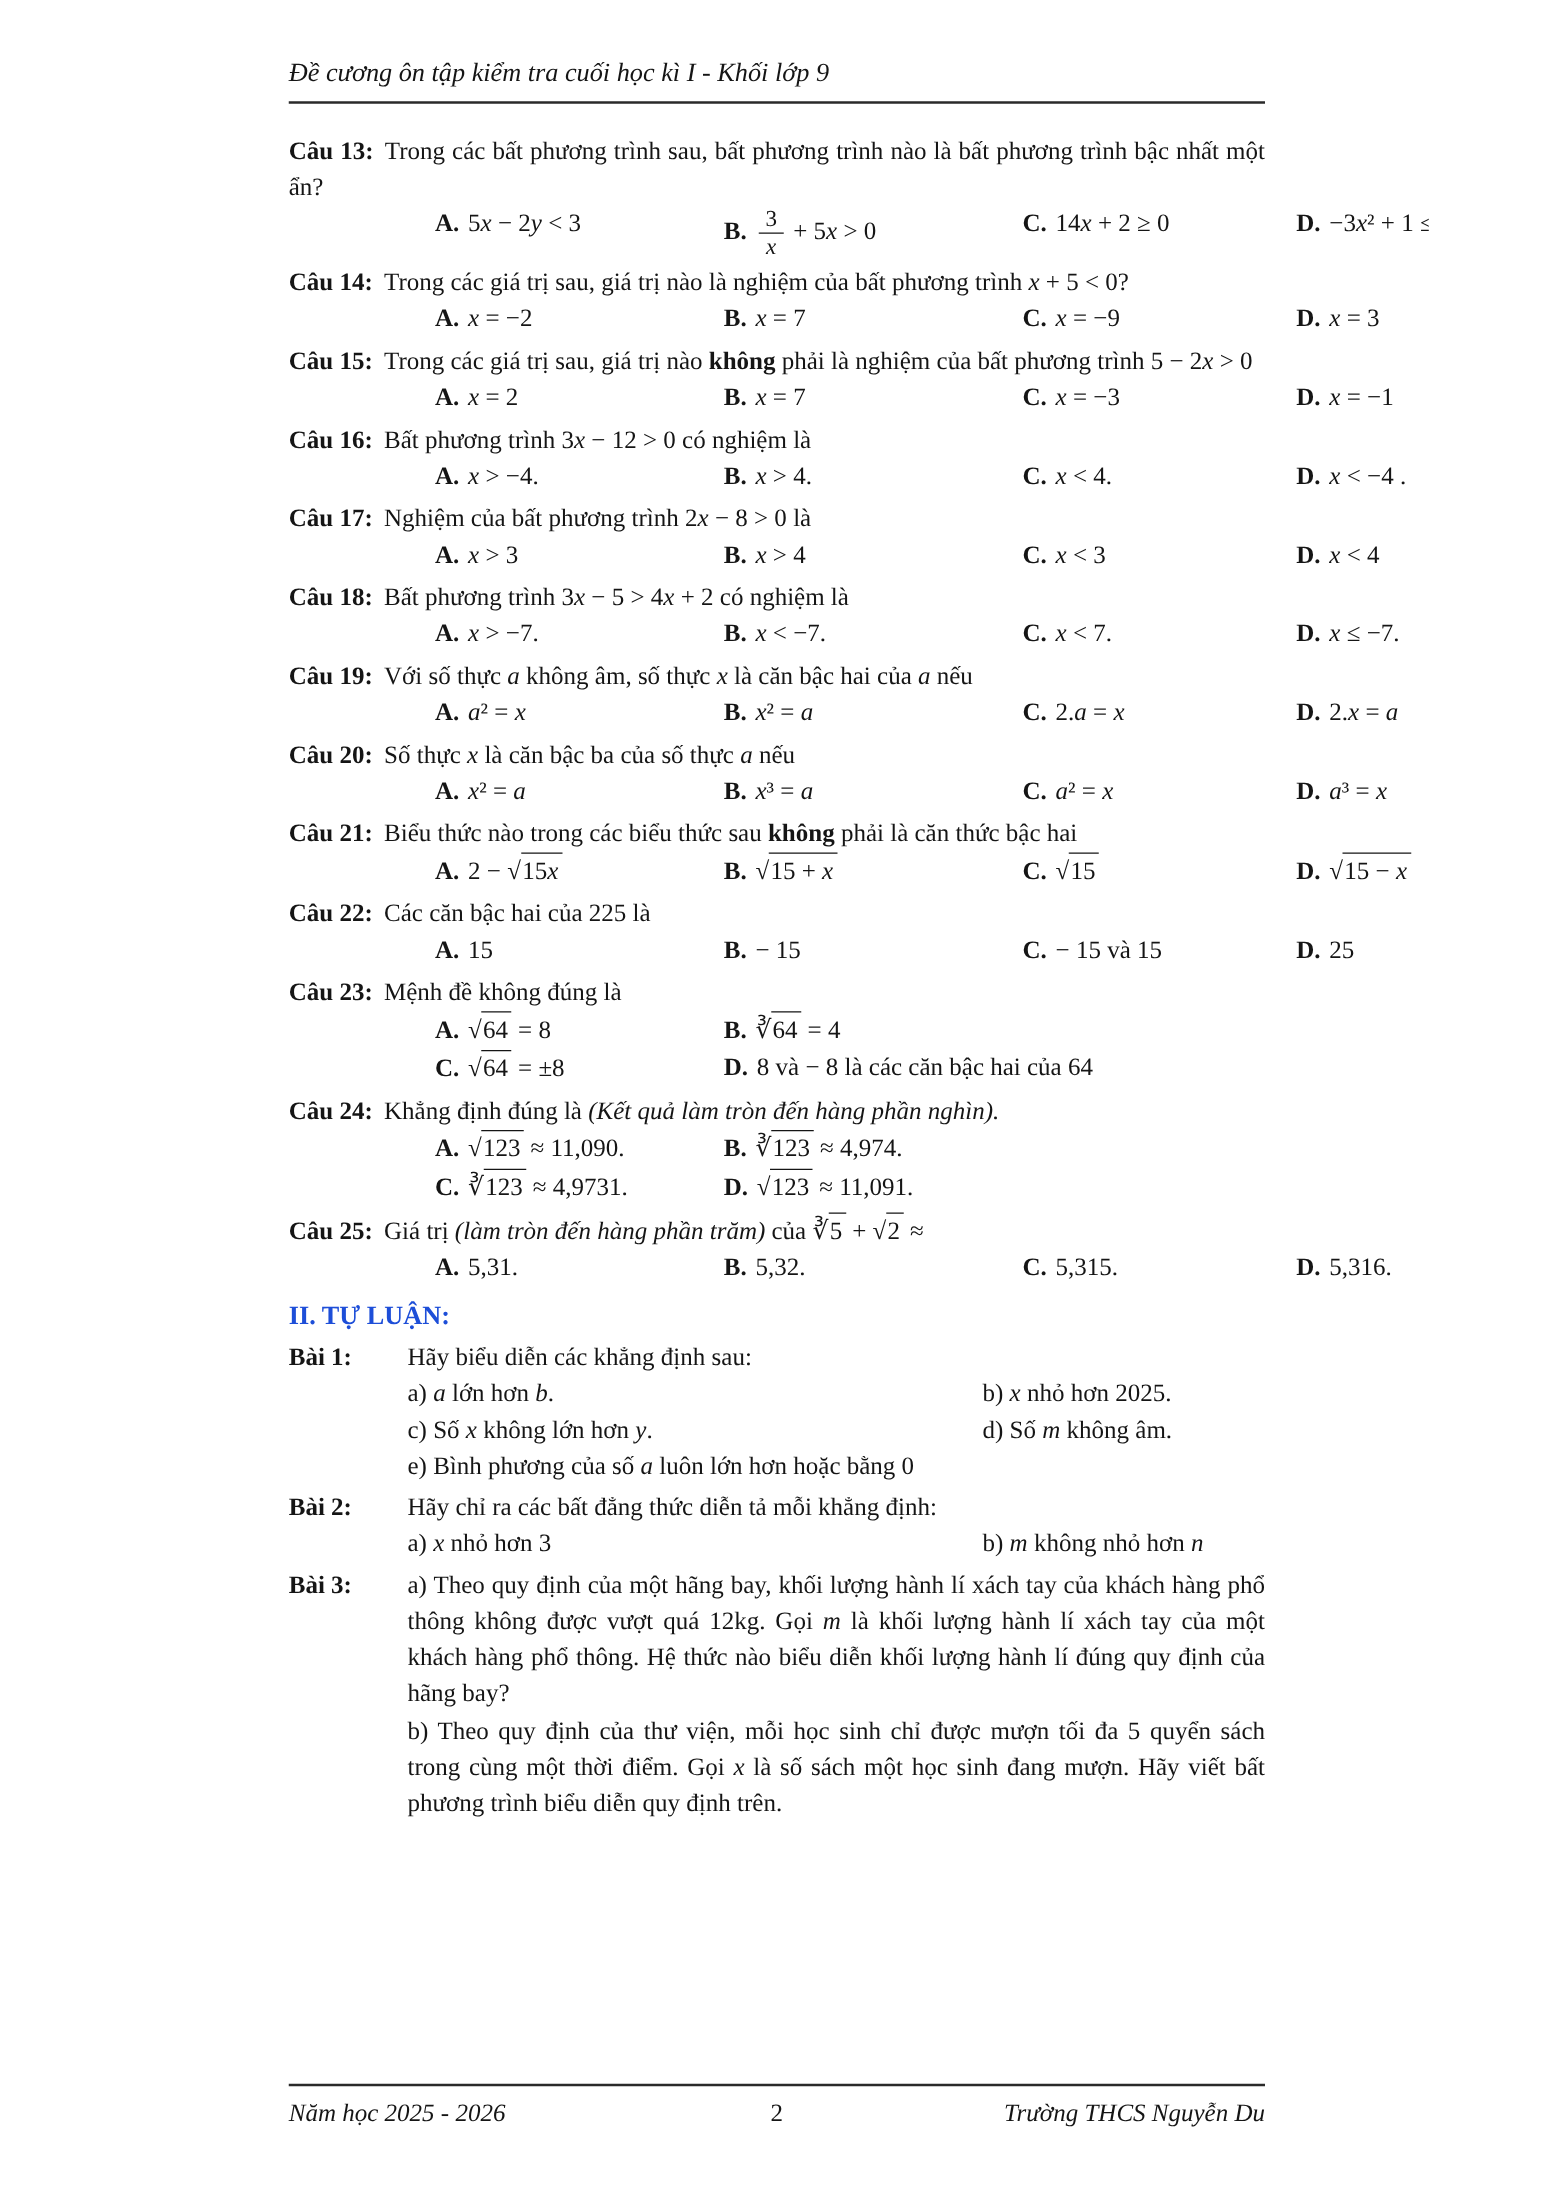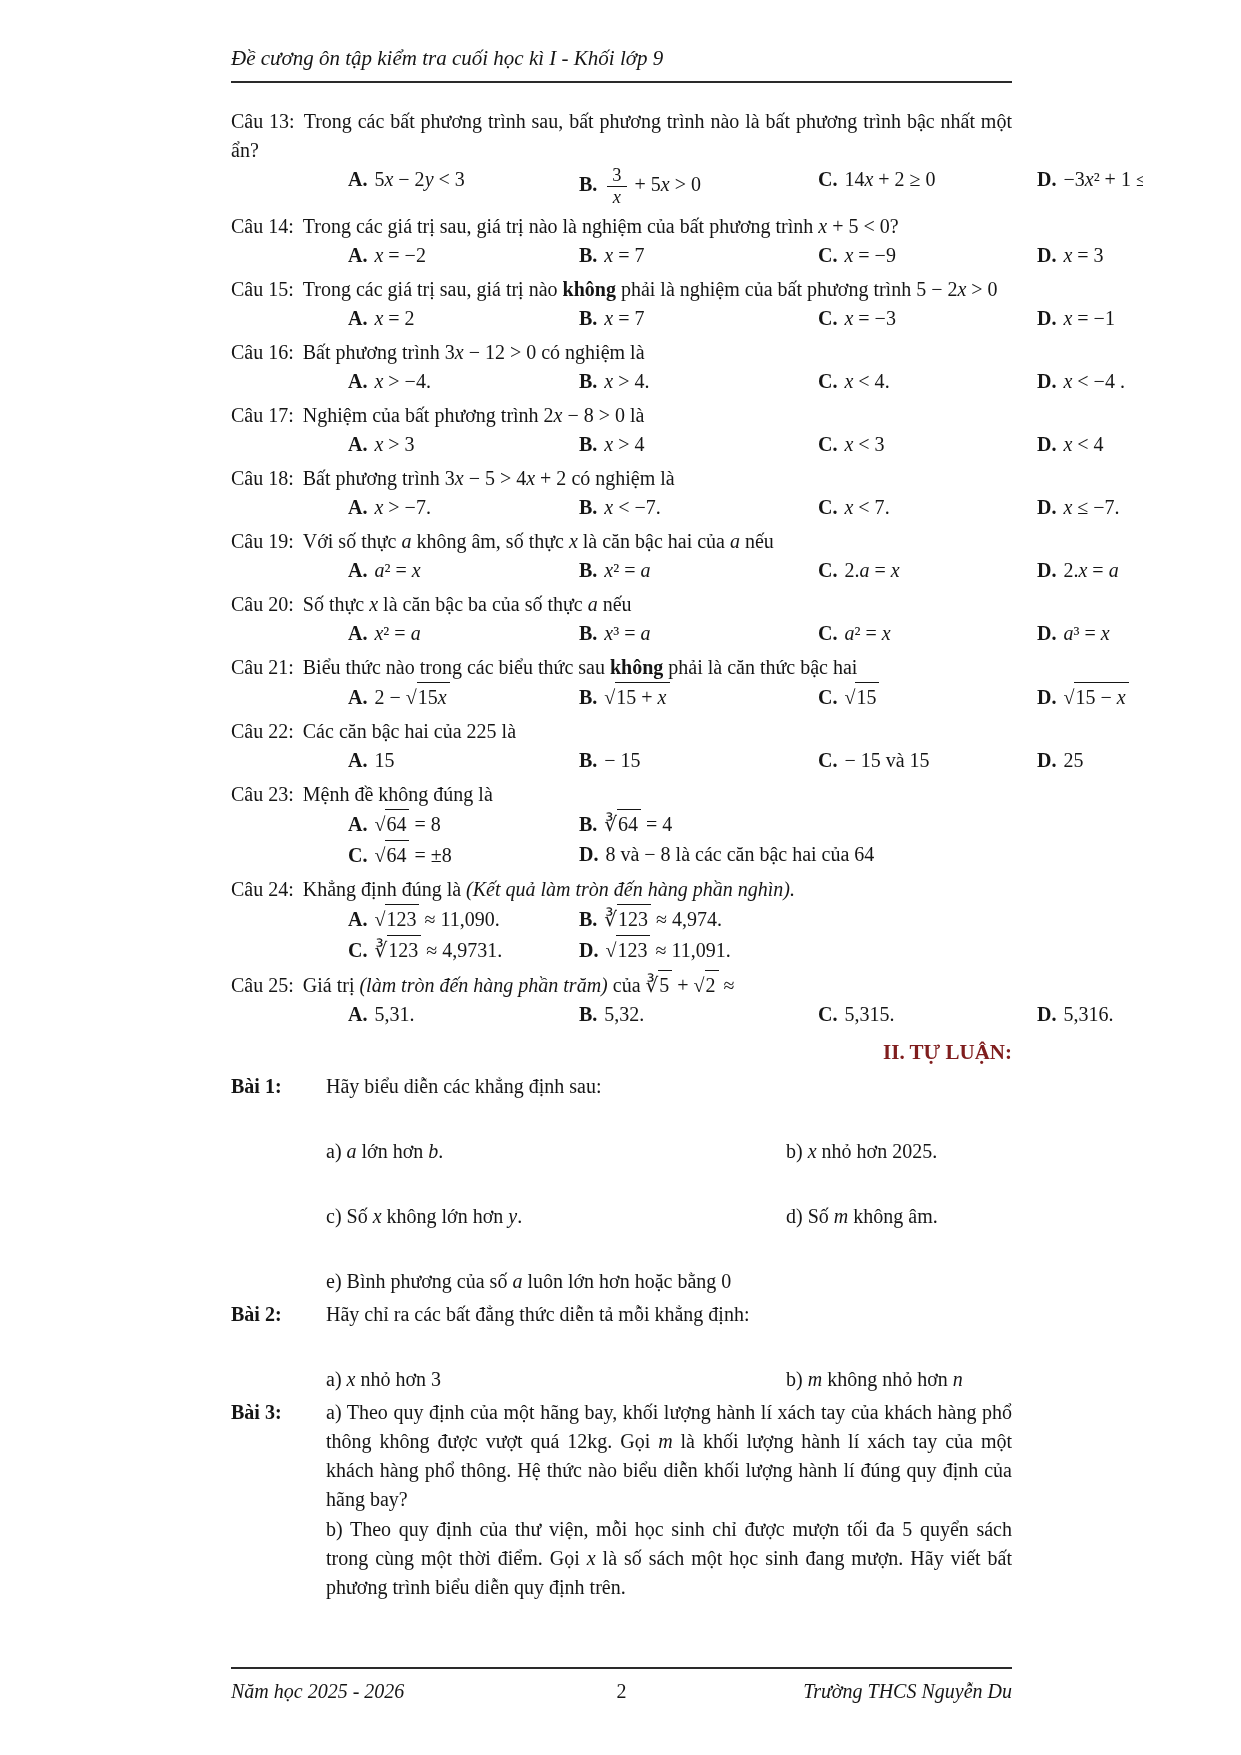--- a/index.html
+++ b/index.html
@@ -3,40 +3,40 @@
 <meta charset="utf-8">
 <style>
   html,body{margin:0;padding:0;background:#ffffff;}
   .page{width:1045px;height:1755px;background:#ffffff;margin:0 auto;position:relative;
         font-family:"Liberation Serif",serif;color:#151515;overflow:hidden;}
   .inner{position:absolute;left:133px;right:131px;top:46px;}
   .hdr{font-style:italic;font-size:21px;padding-bottom:10px;border-bottom:2px solid #2a2a2a;}
   .content{padding-top:24px;font-size:20px;line-height:1.45;}
   .question{margin-bottom:5px;}
   .qtext{margin:0;text-align:justify;}
-  .qlabel{font-weight:normal;margin-right:9px;}
+  .qlabel{font-weight:bold;margin-right:9px;}
   .opts{margin-left:95px;display:grid;column-gap:4px;row-gap:1px;}
   .opts.row4{grid-template-columns:227px 235px 215px 1fr;}
   .opts.grid2{grid-template-columns:227px 1fr;}
   .opt{white-space:nowrap;margin-left:22px;}
   .okey{font-weight:bold;margin-right:7px;}
   .math i{font-style:italic;}
   .rad{display:inline-block;white-space:nowrap;}
   .rs{display:inline;}
   .vin{display:inline-block;border-top:1.6px solid #151515;padding:0 3px 0 1px;}
   .frac{display:inline-flex;flex-direction:column;text-align:center;vertical-align:middle;
         line-height:1.12;font-size:0.92em;margin:0 3px;}
   .fn{border-bottom:1.5px solid #151515;padding:0 5px;}
   .fd{padding:0 5px;}
   .sec{font-weight:bold;font-size:21px;margin:8px 0 4px 0;}
   .ex{display:flex;margin-bottom:4px;}
   .exlabel{width:95px;flex:none;font-weight:bold;}
   .exbody{flex:1;}
   .exintro{margin:0;}
-  .pair{display:grid;grid-template-columns:460px 1fr;margin-top:36px;}
+  .pair{display:grid;grid-template-columns:460px 1fr;}
   .pcell{white-space:normal;}
   .expar{margin:0 0 1px 0;text-align:justify;}
   .ftr{position:absolute;left:133px;right:131px;bottom:52px;border-top:2px solid #2a2a2a;
        padding-top:11px;display:flex;font-size:20px;justify-content:center;}
   .ftl{flex:1;font-style:italic;}
   .ftc{flex:1;text-align:center;}
   .ftrr{flex:1;text-align:right;font-style:italic;}
 </style>
 </head>
 <body>
@@ -160,21 +160,21 @@
           <div class="question">
             <p class="qtext"><b class="qlabel">Câu 25:</b>Giá trị <i>(làm tròn đến hàng phần trăm)</i> của <span class="math"><span class="rad"><span class="rs">∛</span><span class="vin">5</span></span> + <span class="rad"><span class="rs">√</span><span class="vin">2</span></span> ≈</span></p>
             <div class="opts row4">
               <span class="opt"><b class="okey">A.</b>5,31.</span>
               <span class="opt"><b class="okey">B.</b>5,32.</span>
               <span class="opt"><b class="okey">C.</b>5,315.</span>
               <span class="opt"><b class="okey">D.</b>5,316.</span>
             </div>
           </div>
         </div>
-      <div class="sec" id="sec2" style="color: #7f1d1d; text-align: right;">II. TỰ LUẬN:</div>
+      <div class="sec" id="sec2" style="color: #1d4ed8;">II. TỰ LUẬN:</div>
       <div id="exercises">
           <div class="ex">
             <div class="exlabel">Bài 1:</div>
             <div class="exbody">
               <p class="exintro">Hãy biểu diễn các khẳng định sau:</p>
               <div class="pair">
                 <span class="pcell">a) <span class="math"><i>a</i></span> lớn hơn <span class="math"><i>b</i></span>.</span>
                 <span class="pcell">b) <span class="math"><i>x</i></span> nhỏ hơn 2025.</span>
               </div>
               <div class="pair">

